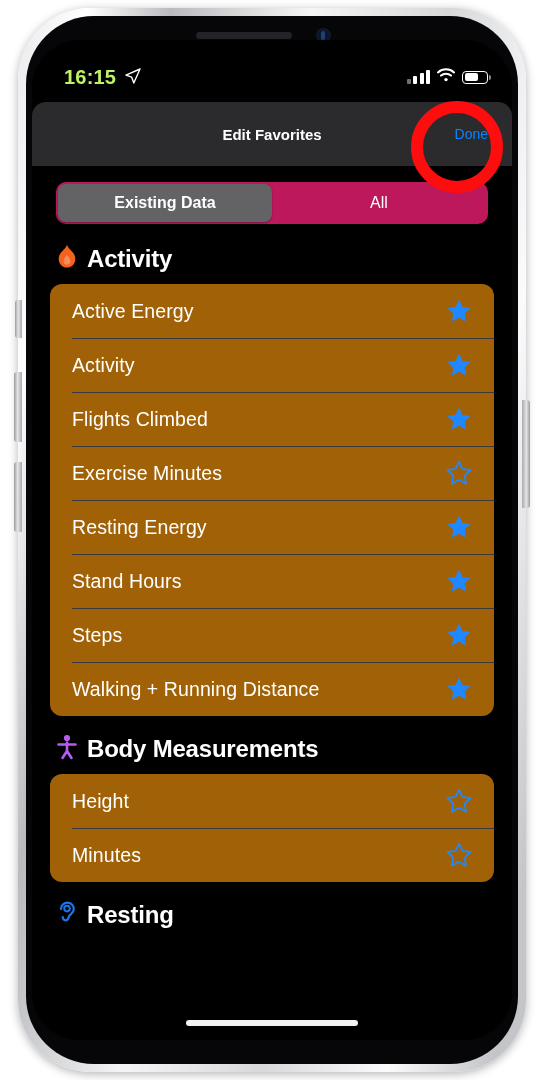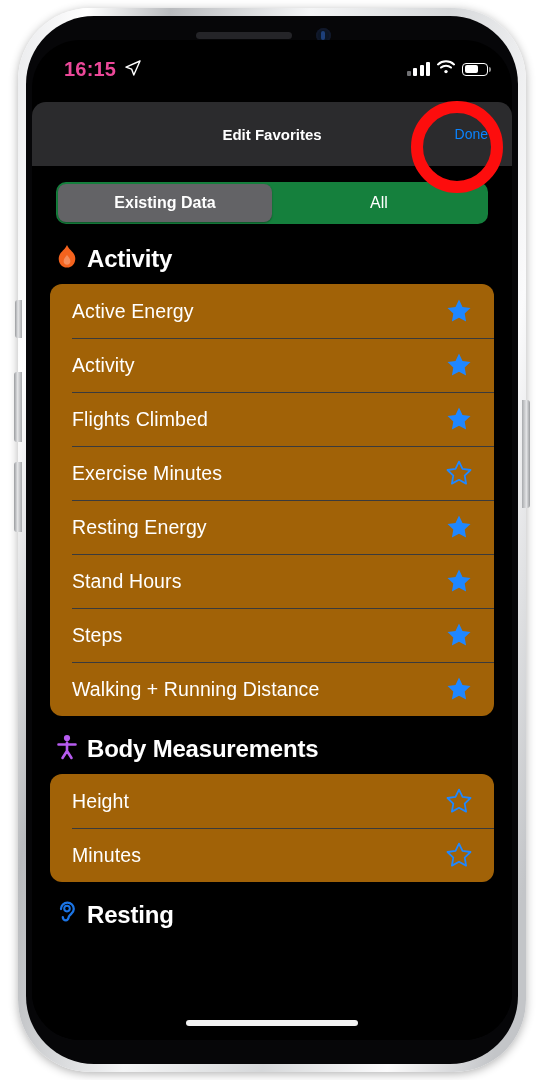--- a/index.html
+++ b/index.html
@@ -38,21 +38,21 @@
   .frontcam:after{ content:""; position:absolute; left:5px; top:3px;
              width:4px; height:9px; border-radius:2px; background:#1d3f7a; }
 
   
   .screen{
     position:absolute; left:32px; top:40px; width:480px; height:1000px;
     border-radius:48px; background:#000; overflow:hidden;
   }
 
   
-  .statusbar{ position:absolute; left:0; top:8px; width:480px; height:42px; color:#ec4899; }
+  .statusbar{ position:absolute; left:0; top:16px; width:480px; height:42px; color:#bef264; }
   .sb-time{ position:absolute; left:32px; top:10px; font-size:20px; font-weight:600; letter-spacing:.2px; }
   .sb-loc{ position:absolute; left:93px; top:12px; }
   .sb-right{ position:absolute; right:24px; top:12px; display:flex; align-items:center; gap:7px; }
   .bars{ display:flex; align-items:flex-end; gap:2.5px; height:13px; }
   .bars i{ display:block; width:4px; border-radius:1px; background:#fff; }
   .bars i:nth-child(1){ height:5px;  background:#6f7073; }
   .bars i:nth-child(2){ height:8px; }
   .bars i:nth-child(3){ height:11px; }
   .bars i:nth-child(4){ height:14px; }
   .batt{ position:relative; width:26px; height:13px; border:1.6px solid #fff;
@@ -69,21 +69,21 @@
   }
   .navbar{ position:relative; width:480px; height:64px; background:#2b2b2d; }
   .nav-title{ position:absolute; left:0; top:0; width:480px; height:64px;
               display:flex; align-items:center; justify-content:center;
               color:#fff; font-size:15px; font-weight:600; }
   .nav-done{ position:absolute; right:24px; top:0; height:64px;
              display:flex; align-items:center; color:#0a84ff;
              font-size:14px; font-weight:500; }
 
   
-  .seg-wrap{ margin:16px 24px 0; height:42px; background:#15803d;
+  .seg-wrap{ margin:16px 24px 0; height:42px; background:#be185d;
              border-radius:10px; padding:2px; display:flex; }
   .seg{ flex:1; display:flex; align-items:center; justify-content:center;
         color:#fff; font-size:16px; font-weight:500; border-radius:8px; }
   .seg.active{ background:#636366; font-weight:600;
                box-shadow:0 1px 2px rgba(0,0,0,.35); }
 
   
   .content{ position:absolute; left:0; top:124px; width:480px; height:814px; }
 
   .sec-head{ display:flex; align-items:center; gap:9px;

